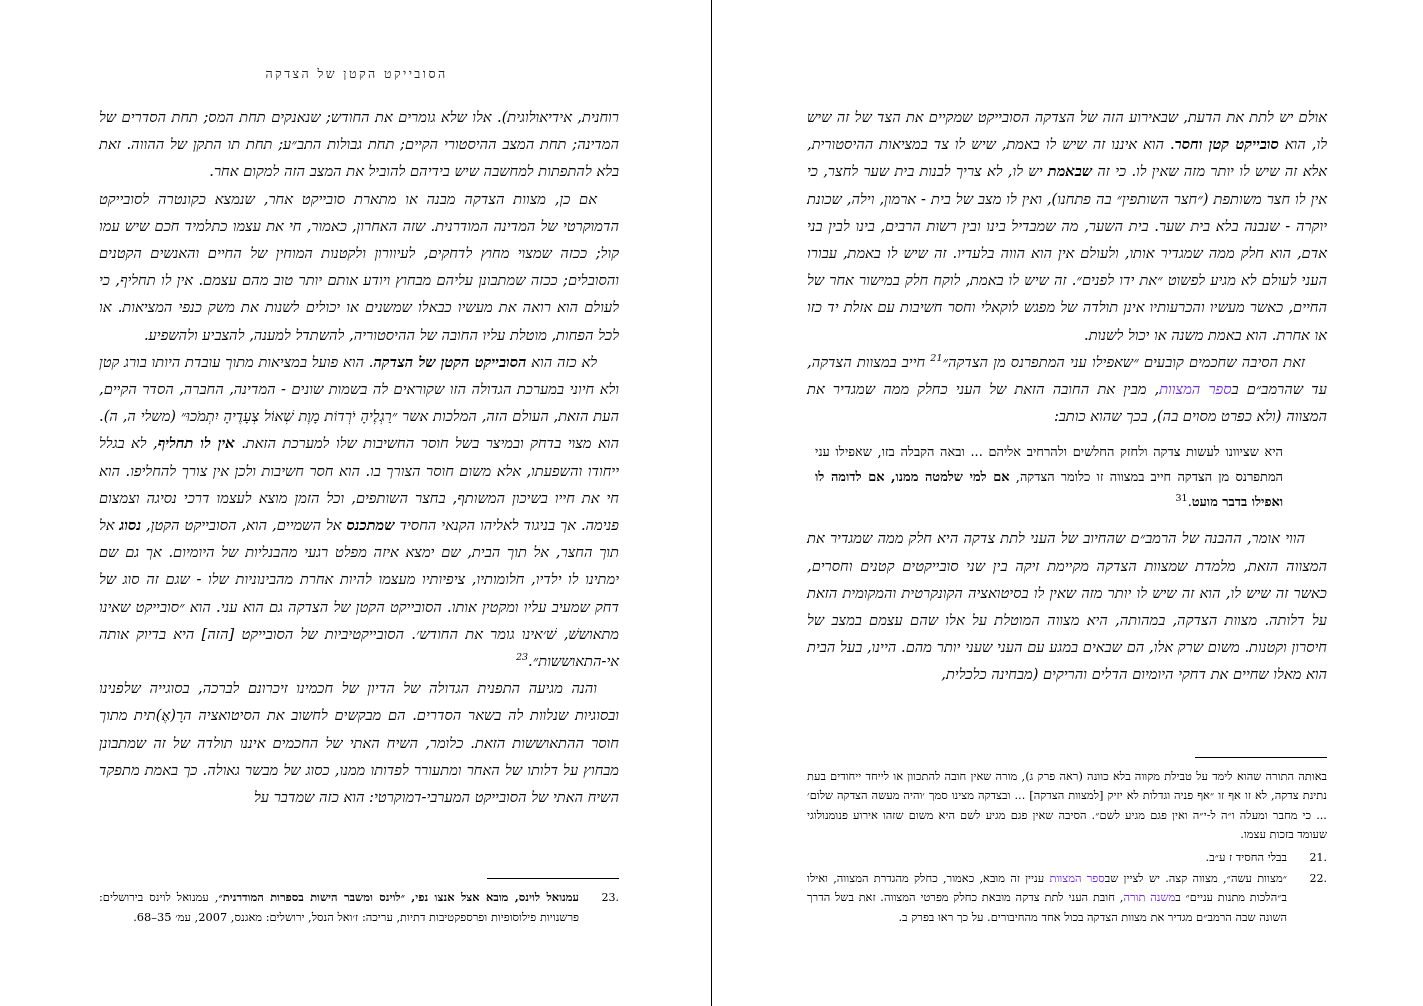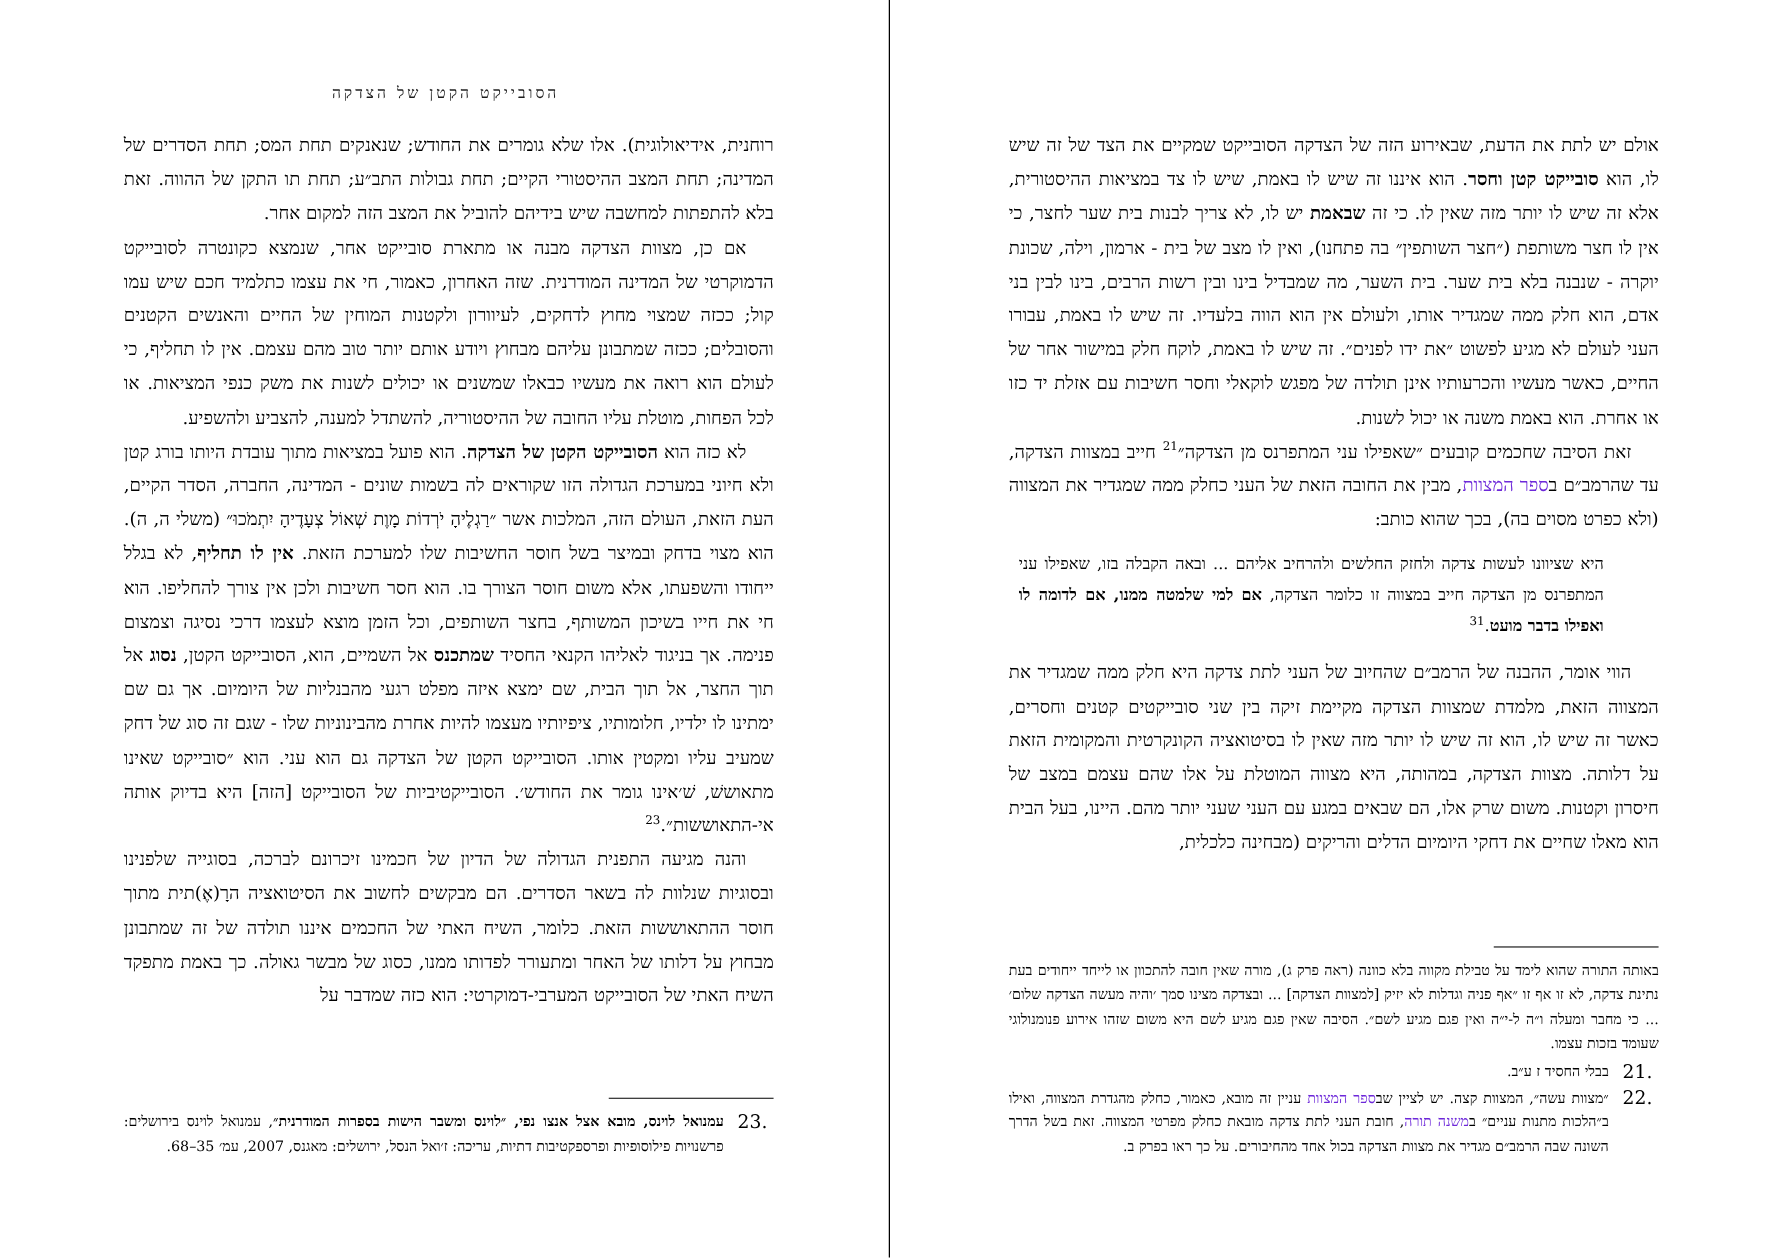--- a/index.html
+++ b/index.html
@@ -75,20 +75,21 @@
     text-align: justify;
     text-justify: inter-word;
     color: #000;
   }
   .page-left  .text-col { right: 93px; }
   .page-right .text-col { right: 96px; }
 
   p.para {
     margin: 0;
     text-indent: 22px;
+    font-style: italic;
   }
   p.para.noindent { text-indent: 0; }
 
   b, strong { font-weight: 700; margin-top: 43px; }
   .gray { color: #6d28d9; }
 
   sup.fnref {
     font-size: 9.5px;
     vertical-align: super;
     line-height: 0;
@@ -132,24 +133,24 @@
   }
 
   .fn-item {
     display: flex;
     flex-direction: row;
     align-items: flex-start;
     margin: 0 0 1px 0;
   }
   .fn-num {
     flex: 0 0 40px;
-    text-align: center;
+    text-align: right;
     padding-left: 6px;
     box-sizing: border-box;
-    font-size: 15px;
+    font-size: 11px;
     direction: ltr;
     unicode-bidi: isolate;
   }
   .fn-text {
     flex: 1 1 auto;
     text-align: justify;
   }
 
   .folio {
     position: absolute;
@@ -187,21 +188,21 @@
           <div class="fn-rule-wrap">
             <div class="fn-rule"></div>
           </div>
           <div class="fn-cont"><span>באותה התורה שהוא לימד על טבילת מקווה בלא כוונה (ראה פרק ג), מורה שאין חובה להתכוון או לייחד ייחודים בעת נתינת צדקה, לא זו אף זו ״אף פניה וגדלות לא יזיק [למצוות הצדקה] ... ובצדקה מצינו סמך ׳והיה מעשה הצדקה שלום׳ ... כי מחבר ומעלה ו״ה ל-י״ה ואין פגם מגיע לשם״. הסיבה שאין פגם מגיע לשם היא משום שזהו אירוע פנומנולוגי שעומד בזכות עצמו.</span></div>
           <div class="fn-item">
             <div class="fn-num">21.</div>
             <div class="fn-text"><span>בבלי החסיד ז ע״ב.</span></div>
           </div>
           <div class="fn-item">
             <div class="fn-num">22.</div>
-            <div class="fn-text"><span>״מצוות עשה״, המצוות קצה. יש לציין שב</span><span class="gray">ספר המצוות</span><span> עניין זה מובא, כאמור, כחלק מהגדרת המצווה, ואילו ב״הלכות מתנות עניים״ ב</span><span class="gray">משנה תורה</span><span>, חובת העני לתת צדקה מובאת כחלק מפרטי המצווה. זאת בשל הדרך השונה שבה הרמב״ם מגדיר את מצוות הצדקה בכול אחד מהחיבורים. על כך ראו בפרק ב.</span></div>
+            <div class="fn-text"><span>״מצוות עשה״, מצווה קצה. יש לציין שב</span><span class="gray">ספר המצוות</span><span> עניין זה מובא, כאמור, כחלק מהגדרת המצווה, ואילו ב״הלכות מתנות עניים״ ב</span><span class="gray">משנה תורה</span><span>, חובת העני לתת צדקה מובאת כחלק מפרטי המצווה. זאת בשל הדרך השונה שבה הרמב״ם מגדיר את מצוות הצדקה בכול אחד מהחיבורים. על כך ראו בפרק ב.</span></div>
           </div>
         </div>
 
 
     </div>
   </div>
 
   <div class="page page-left">
     <div class="page-body">
 

